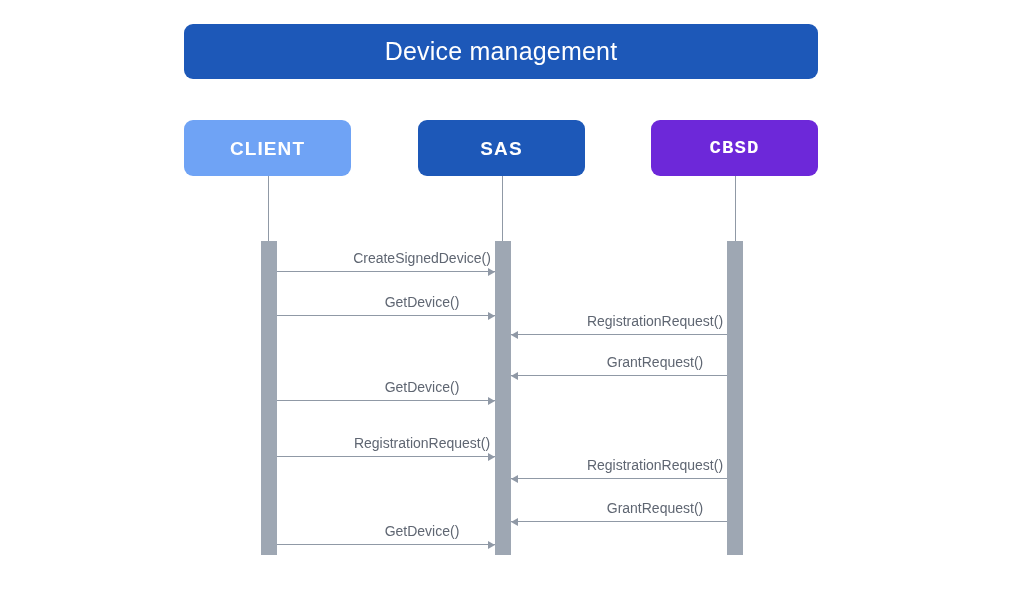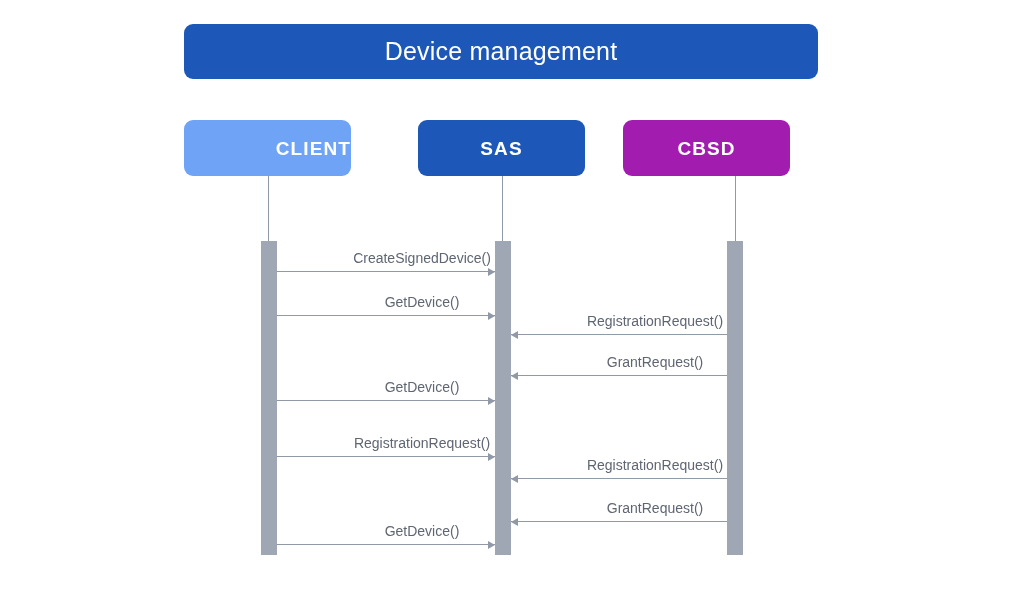--- a/index.html
+++ b/index.html
@@ -53,23 +53,23 @@
     justify-content: center;
     box-sizing: border-box;
   }
   .actor-box .actor-label {
     color: #ffffff;
     font-size: 19px;
     font-weight: bold;
     letter-spacing: 1.1px;
     line-height: 1;
   }
-  .actor-client { left: 184px; background: #6fa3f5; justify-content: flex-end; }
+  .actor-client { left: 184px; background: #6fa3f5; }
   .actor-sas    { left: 418px; background: #1d58b8; }
-  .actor-cbsd   { left: 623px; background: #a21caf; }
+  .actor-cbsd   { left: 651px; background: #6d28d9; font-family: Liberation Mono, monospace; }
 
   
   .lifeline {
     position: absolute;
     top: 176px;
     width: 1px;
     height: 66px;
     background: #9099a6;
   }
   .lifeline-client { left: 268px; }

